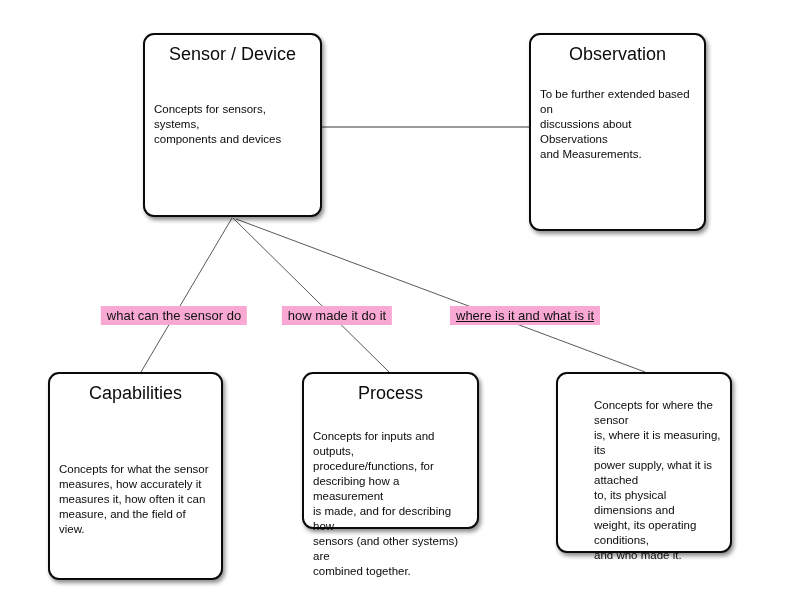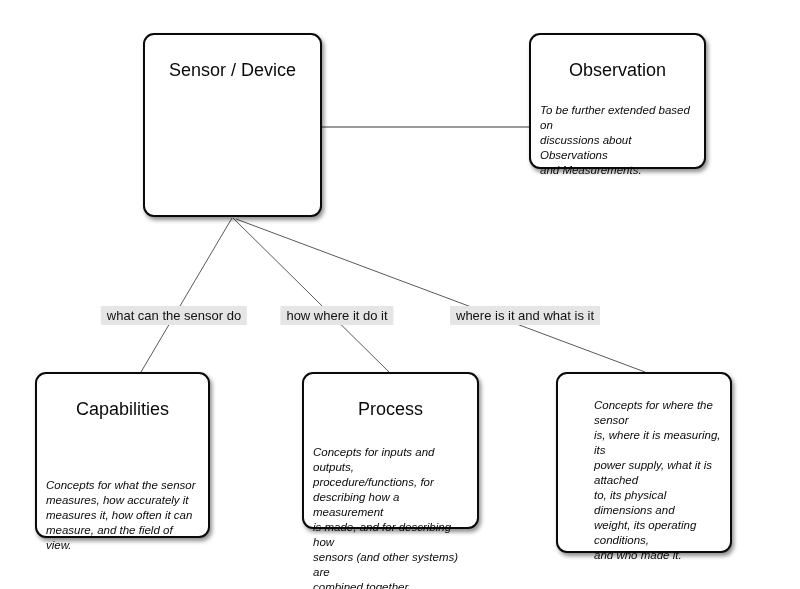--- a/index.html
+++ b/index.html
@@ -25,76 +25,77 @@
   .node {
     position: absolute;
     box-sizing: border-box;
     background: #ffffff;
     border: 2px solid #0a0a0a;
     border-radius: 11px;
     box-shadow: 2px 3px 4px rgba(0,0,0,0.45);
     color: #0a0a0a;
   }
   .node-title {
-    padding-top: 24px;
+    padding-top: 8px;
     text-align: center;
     font-size: 18px;
     line-height: 22px;
     color: #0a0a0a;
     white-space: nowrap;
   }
   .node-body {
     padding: 0 9px;
     font-size: 11.5px;
     line-height: 15px;
     color: #0a0a0a;
     white-space: pre-line;
     text-align: left;
-    font-style: italic;
   }
   
   #node-sensor-device       { left: 143px; top: 33px;  width: 179px; height: 184px; }
-  #node-observation         { left: 529px; top: 33px;  width: 177px; height: 136px; }
-  #node-capabilities        { left: 35px;  top: 372px; width: 175px; height: 166px; }
+  #node-observation         { left: 529px; top: 33px;  width: 177px; height: 198px; }
+  #node-capabilities        { left: 48px;  top: 372px; width: 175px; height: 208px; }
   #node-process             { left: 302px; top: 372px; width: 177px; height: 157px; }
   #node-physical-properties { left: 556px; top: 372px; width: 176px; height: 181px; }
   
   #node-sensor-device       .node-body { margin-top: 37px; }
   #node-observation         .node-body { margin-top: 22px; }
   #node-capabilities        .node-body { margin-top: 58px; }
   #node-process             .node-body { margin-top: 25px; }
   #node-physical-properties .node-body { margin-top: 24px; padding-left: 36px; }
   .edge-label {
     position: absolute;
     transform: translateX(-50%);
-    background: #e5e5e5;
+    background: #f9a8d4;
     padding: 2px 6px;
     font-size: 13px;
     line-height: 15px;
     color: #111111;
     white-space: nowrap;
   }
   #edge-label-capabilities { left: 174px; top: 306px; }
   #edge-label-process      { left: 337px; top: 306px; }
-  #edge-label-physical     { left: 525px; top: 306px; }
+  #edge-label-physical     { left: 525px; top: 306px; text-decoration: underline; }
 </style>
 </head>
 <body>
 
 <div id="canvas">
 
   <svg id="edges" viewBox="0 0 800 589" xmlns="http://www.w3.org/2000/svg">
     <line x1="322" y1="127" x2="529" y2="127" stroke="#9a9a9a" stroke-width="2"></line>
     <line x1="232" y1="218" x2="141" y2="372" stroke="#595959" stroke-width="1"></line>
     <line x1="233" y1="218" x2="389" y2="372" stroke="#595959" stroke-width="1"></line>
     <line x1="236" y1="219" x2="645" y2="372" stroke="#595959" stroke-width="1"></line>
   </svg>
 
   <div class="node" id="node-sensor-device">
     <div class="node-title">Sensor / Device</div>
+    <div class="node-body">Concepts for sensors, systems,
+components and devices</div>
   </div>
 
   <div class="node" id="node-observation">
     <div class="node-title">Observation</div>
     <div class="node-body">To be further extended based on
 discussions about Observations
 and Measurements.</div>
   </div>
 
   <div class="node" id="node-capabilities">
@@ -118,16 +119,16 @@
   <div class="node" id="node-physical-properties">
     <div class="node-body">Concepts for where the sensor
 is, where it is measuring, its
 power supply, what it is attached
 to, its physical dimensions and
 weight, its operating conditions,
 and who made it.</div>
   </div>
 
   <div class="edge-label" id="edge-label-capabilities">what can the sensor do</div>
-  <div class="edge-label" id="edge-label-process">how where it do it</div>
+  <div class="edge-label" id="edge-label-process">how made it do it</div>
   <div class="edge-label" id="edge-label-physical">where is it and what is it</div>
 
 </div>
 
 </body></html>

